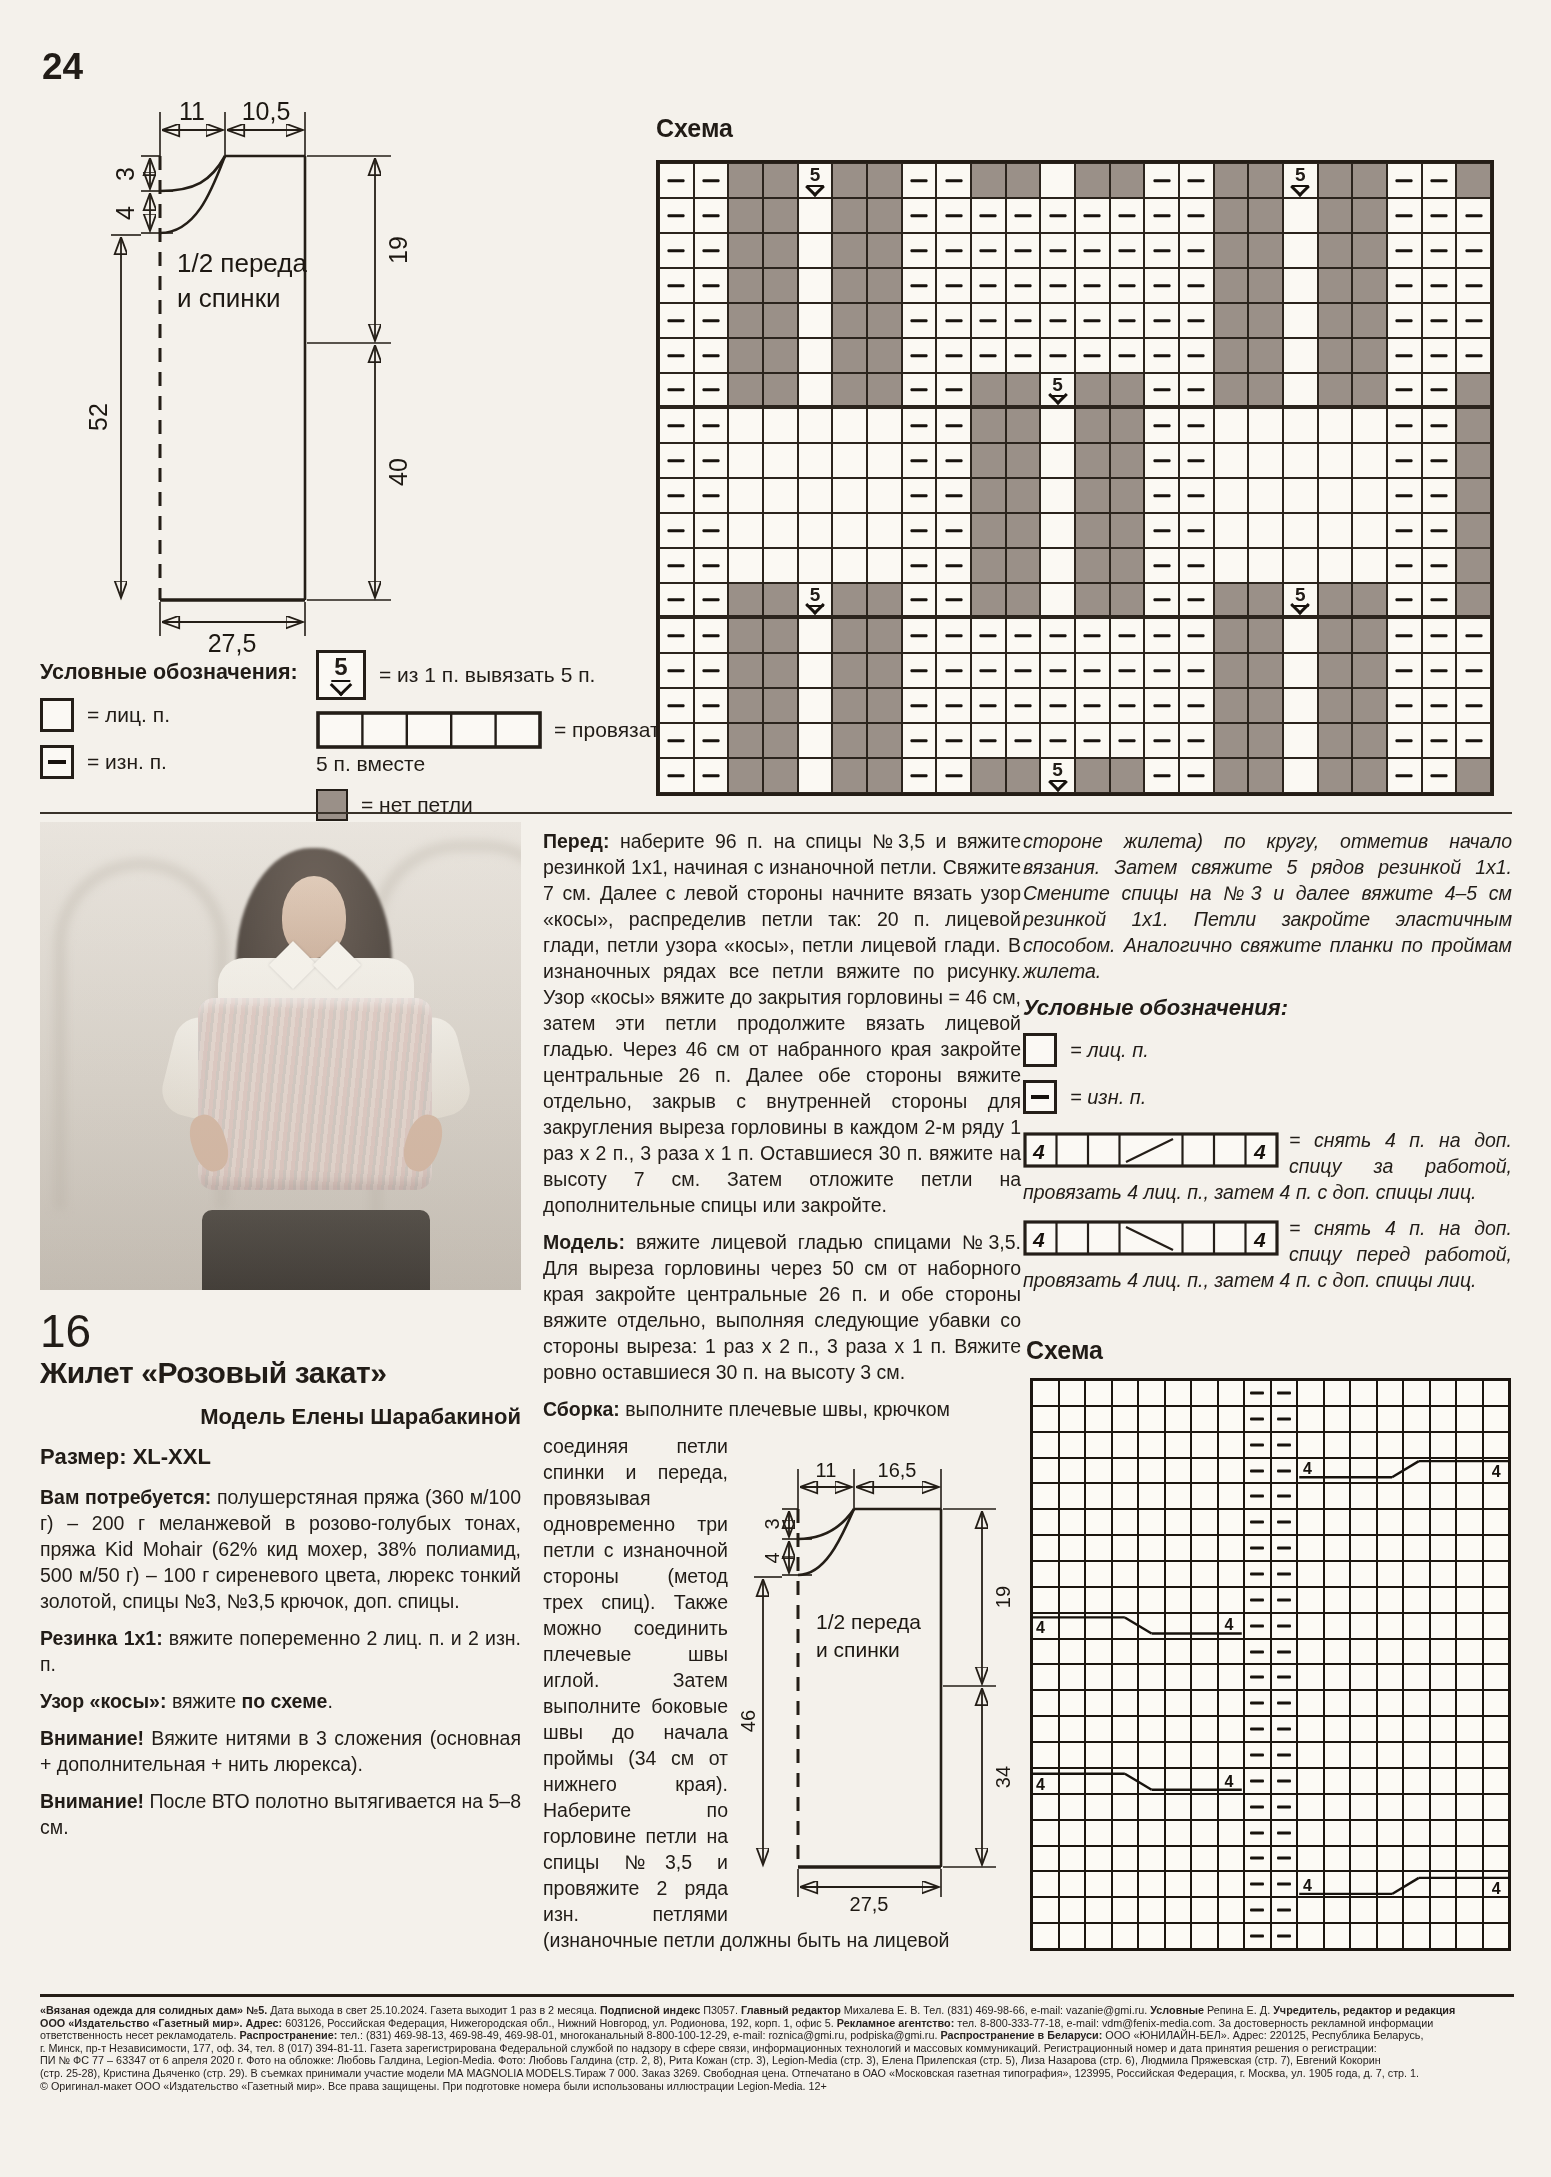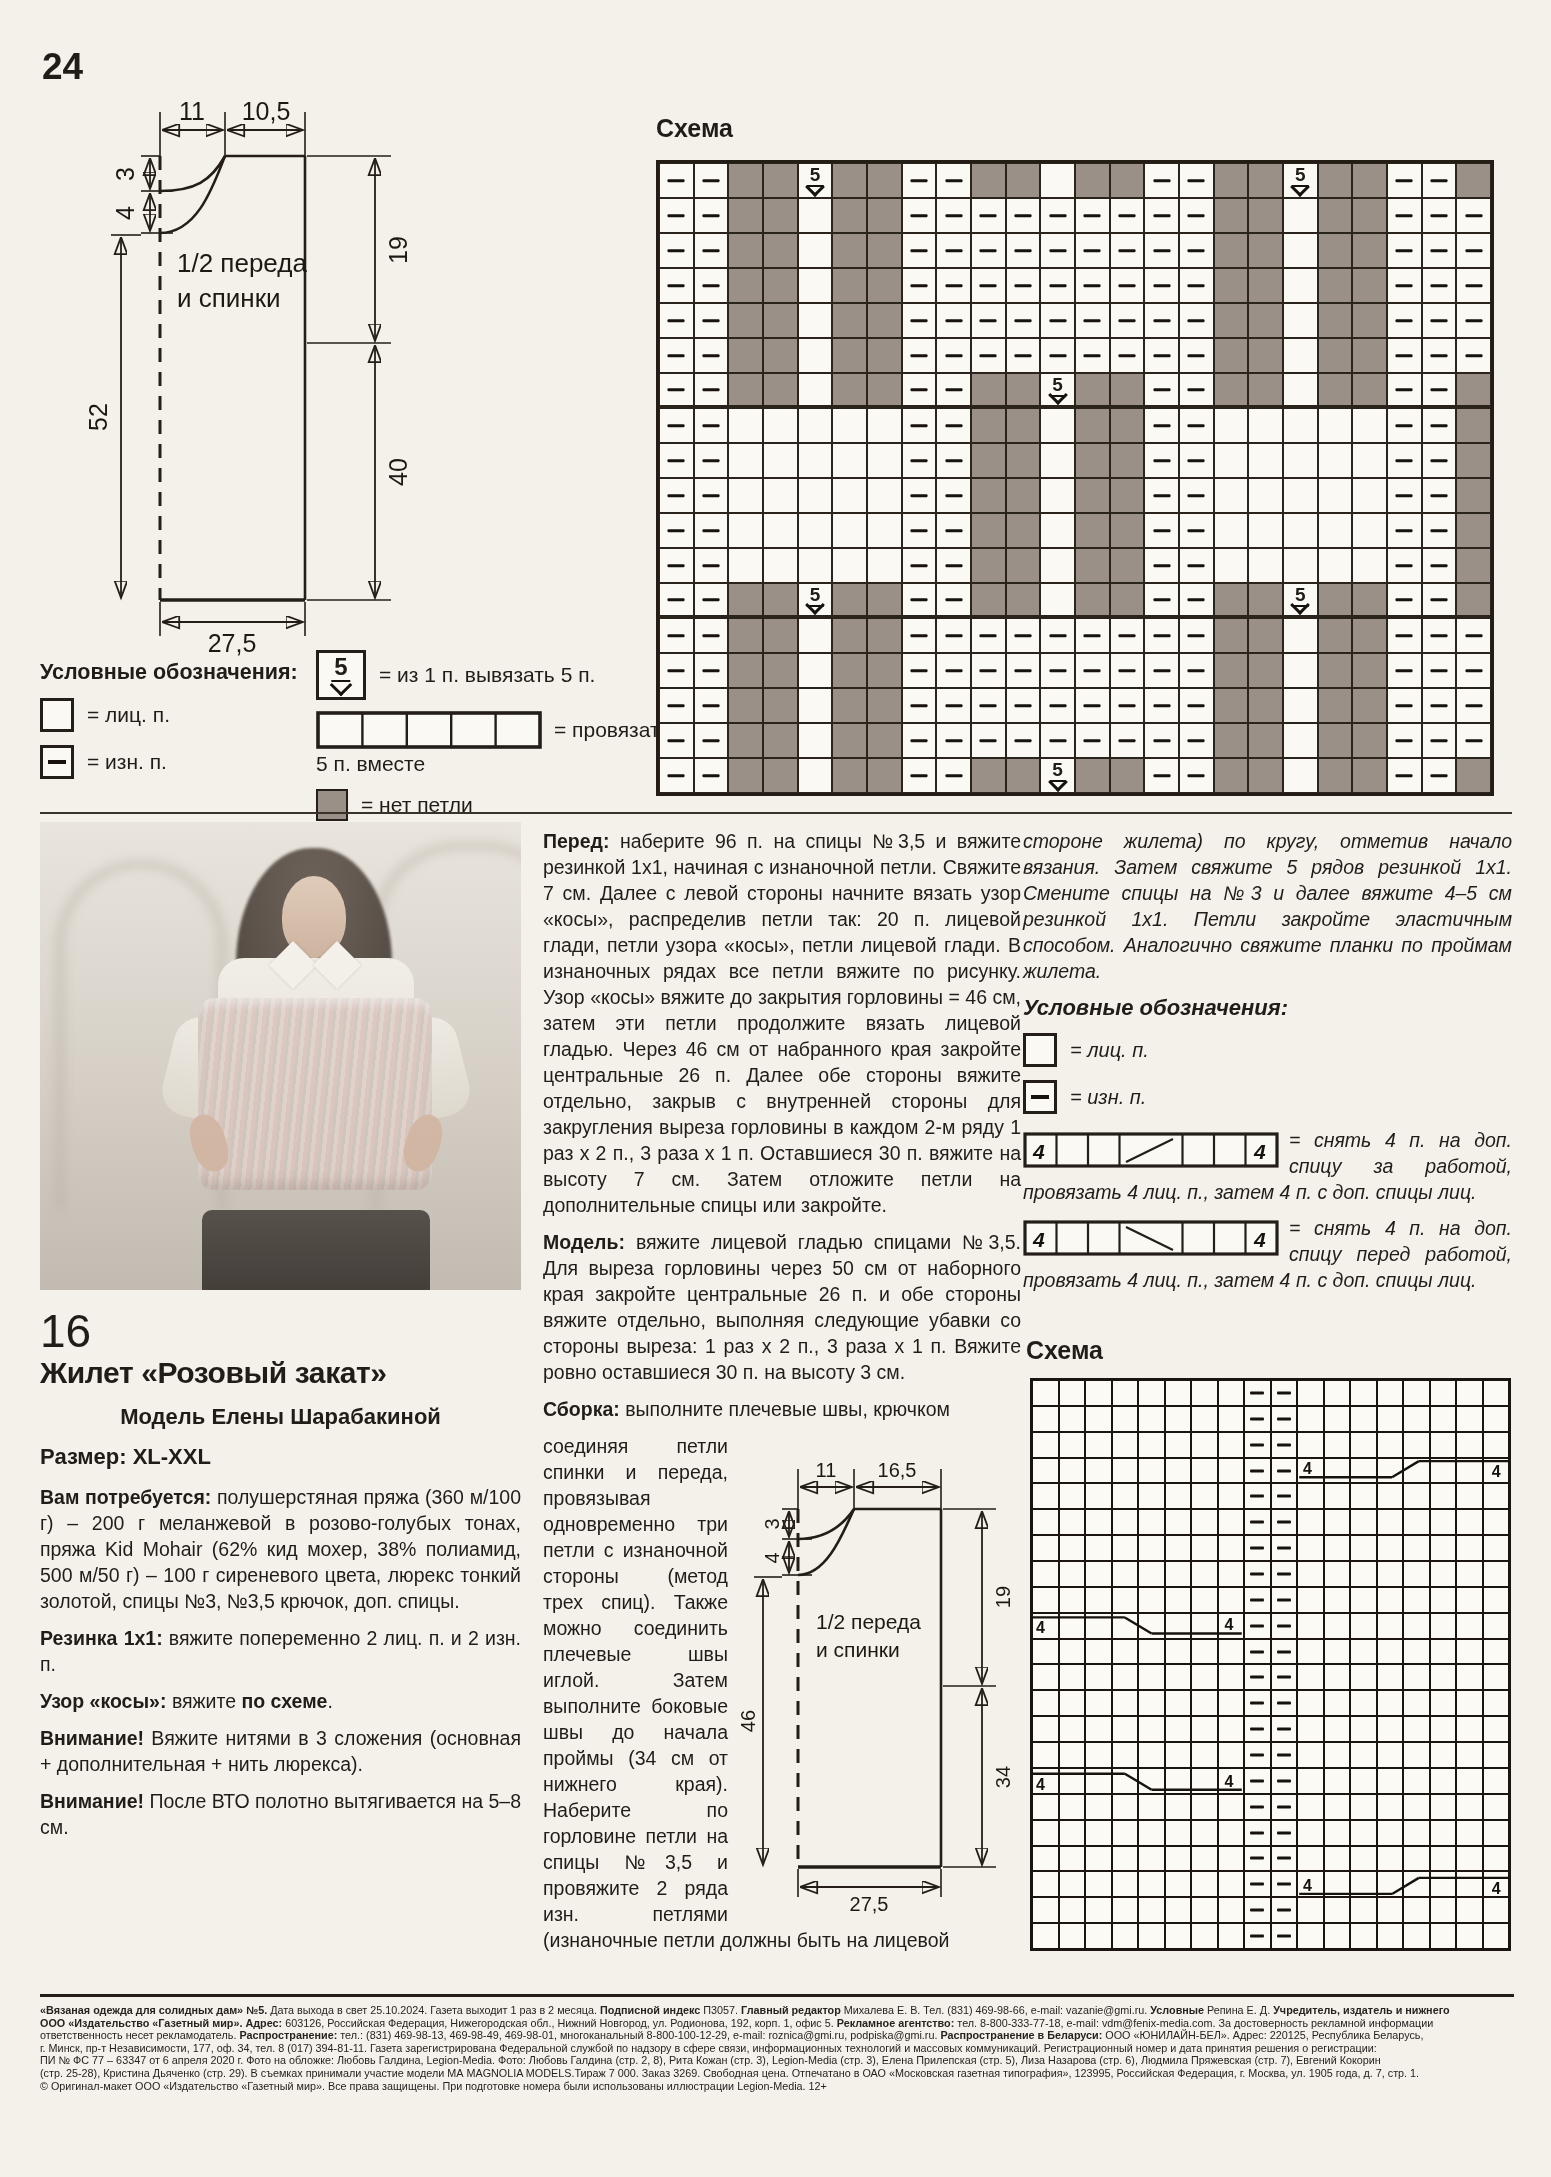--- a/index.html
+++ b/index.html
@@ -66,21 +66,21 @@
   .fline{font-size:10.8px;line-height:12.6px;white-space:nowrap;overflow:hidden;color:#272220;}
 
   
   .col{position:absolute;font-size:19.5px;line-height:26px;text-align:justify;}
   .col-left{left:40px;top:822px;width:481px;}
   .col-mid{left:543px;top:828px;width:478px;}
   .col-right{left:1023px;top:828px;width:489px;font-style:italic;}
   .col p{margin:0 0 11px 0;}
   .art-num{font-size:46px;line-height:50px;margin:16px 0 4px;}
   .art-title{font-size:30px;font-weight:700;margin:2px 0 18px;letter-spacing:-0.4px;text-align:left;}
-  .art-model{font-size:22px;font-weight:700;margin:0 0 14px;text-align:center;}
+  .art-model{font-size:22px;font-weight:700;margin:0 0 14px;text-align:right;}
   .art-size{font-size:22px;font-weight:700;margin:0 0 14px;text-align:left;}
   .leg2-title{font-size:22px;font-weight:700;margin:6px 0 12px;}
   .leg2-row{display:flex;align-items:center;gap:13px;margin:0 0 13px;font-size:20px;}
   .cable-item{margin:2px 0 10px;overflow:hidden;}
   .cable-item svg{float:left;margin:5px 10px 4px 0;}
 
   
   .photo{position:relative;width:481px;height:468px;overflow:hidden;
          background:linear-gradient(180deg,#e6e1da 0%,#d6d0c7 55%,#c6bfb5 100%);}
   .photo div{position:absolute;}
@@ -1697,21 +1697,21 @@
         <text x="194.53777777777776" y="408.72727272727275">4</text>
         <line x1="269.22222222222223" y1="515.909090909091" x2="362.0861111111111" y2="515.909090909091"></line>
         <line x1="362.0861111111111" y1="515.909090909091" x2="388.80833333333334" y2="499.8636363636364"></line>
         <line x1="388.80833333333334" y1="499.8636363636364" x2="479" y2="499.8636363636364"></line>
         <text x="273.1011111111111" y="512.909090909091">4</text>
         <text x="461.76" y="515.8636363636364">4</text>
       </svg>
     </div>
 
   <div class="footer">
-    <div class="fline"><b>«Вязаная одежда для солидных дам» №5.</b><span> Дата выхода в свет 25.10.2024. Газета выходит 1 раз в 2 месяца. </span><b>Подписной индекс</b><span> П3057. </span><b>Главный редактор</b><span> Михалева Е. В. Тел. (831) 469-98-66, e-mail: vazanie@gmi.ru. </span><b>Условные</b><span> Репина Е. Д. </span><b>Учредитель, издатель и нижнего</b></div>
+    <div class="fline"><b>«Вязаная одежда для солидных дам» №5.</b><span> Дата выхода в свет 25.10.2024. Газета выходит 1 раз в 2 месяца. </span><b>Подписной индекс</b><span> П3057. </span><b>Главный редактор</b><span> Михалева Е. В. Тел. (831) 469-98-66, e-mail: vazanie@gmi.ru. </span><b>Условные</b><span> Репина Е. Д. </span><b>Учредитель, редактор и редакция</b></div>
     <div class="fline"><b>ООО «Издательство «Газетный мир». Адрес:</b><span> 603126, Российская Федерация, Нижегородская обл., Нижний Новгород, ул. Родионова, 192, корп. 1, офис 5. </span><b>Рекламное агентство:</b><span> тел. 8-800-333-77-18, e-mail: vdm@fenix-media.com. За достоверность рекламной информации</span></div>
     <div class="fline"><span>ответственность несет рекламодатель. </span><b>Распространение:</b><span> тел.: (831) 469-98-13, 469-98-49, 469-98-01, многоканальный 8-800-100-12-29, e-mail: roznica@gmi.ru, podpiska@gmi.ru. </span><b>Распространение в Беларуси:</b><span> ООО «ЮНИЛАЙН-БЕЛ». Адрес: 220125, Республика Беларусь,</span></div>
     <div class="fline"><span>г. Минск, пр-т Независимости, 177, оф. 34, тел. 8 (017) 394-81-11. Газета зарегистрирована Федеральной службой по надзору в сфере связи, информационных технологий и массовых коммуникаций. Регистрационный номер и дата принятия решения о регистрации:</span></div>
     <div class="fline"><span>ПИ № ФС 77 – 63347 от 6 апреля 2020 г. Фото на обложке: Любовь Галдина, Legion-Media. Фото: Любовь Галдина (стр. 2, 8), Рита Кожан (стр. 3), Legion-Media (стр. 3), Елена Прилепская (стр. 5), Лиза Назарова (стр. 6), Людмила Пряжевская (стр. 7), Евгений Кокорин</span></div>
     <div class="fline"><span>(стр. 25-28), Кристина Дьяченко (стр. 29). В съемках принимали участие модели МА MAGNOLIA MODELS.Тираж 7 000. Заказ 3269. Свободная цена. Отпечатано в ОАО «Московская газетная типография», 123995, Российская Федерация, г. Москва, ул. 1905 года, д. 7, стр. 1.</span></div>
     <div class="fline"><span>© Оригинал-макет ООО «Издательство «Газетный мир». Все права защищены. При подготовке номера были использованы иллюстрации Legion-Media. 12+</span></div>
   </div>
 
 </div>
 

